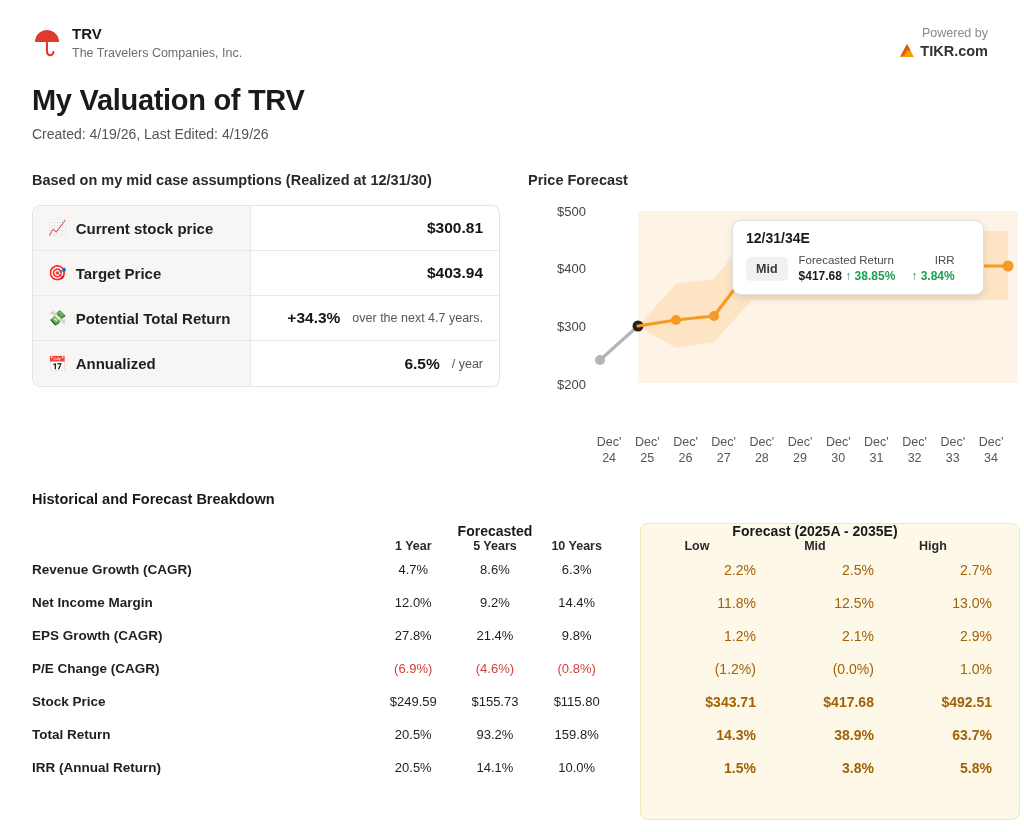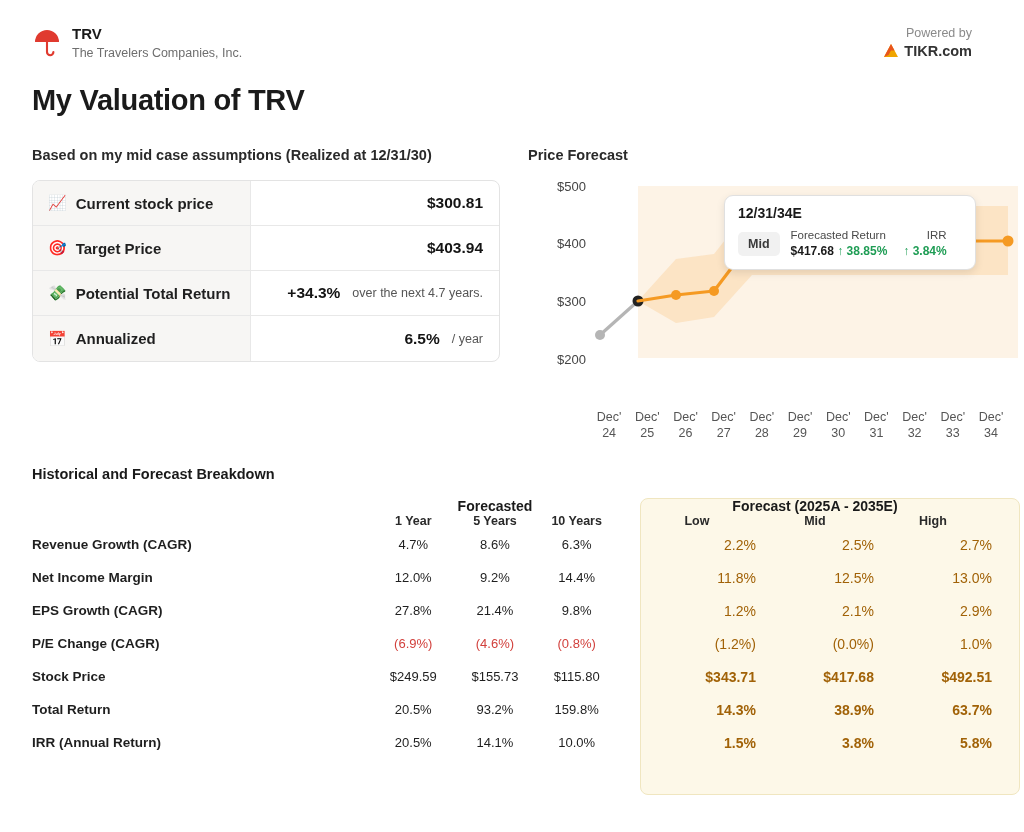--- a/index.html
+++ b/index.html
@@ -9,21 +9,21 @@
     background: #ffffff;
     font-family: "Liberation Sans", sans-serif;
     color: #1a1a1a;
     overflow: hidden;
   }
   .page {
     position: relative;
     width: 1024px; height: 832px;
     border-radius: 14px;
     background: #fff;
-    padding: 26px 52px 0 32px;
+    padding: 26px 36px 0 32px;
   }
 
   
   .header { display: flex; align-items: flex-start; justify-content: space-between; }
   .brand { display: flex; align-items: flex-start; gap: 10px; }
   .umbrella { width: 30px; height: 30px; position: relative; margin-top: 2px; }
   .umbrella svg { display: block; }
   .ticker { font-size: 15px; font-weight: bold; color: #1a1a1a; line-height: 1.1; }
   .company { font-size: 12.5px; color: #6e6e6e; margin-top: 3px; }
   .powered { text-align: right; }
@@ -62,21 +62,21 @@
     flex: 1; display: flex; align-items: center; justify-content: flex-end;
     padding-right: 16px; font-size: 15.5px; font-weight: bold; color: #141414;
   }
   .sub { font-size: 12.5px; font-weight: normal; color: #555; margin-left: 12px; }
   .emoji { font-size: 15px; }
 
   
   .chart-wrap { margin-top: 15px; position: relative; width: 500px; height: 260px; }
   .chart-svg { display: block; }
   .tooltip {
-    position: absolute; left: 196px; top: 17px;
+    position: absolute; left: 204px; top: 17px;
     background: #fff; border: 1px solid #e0e0e0; border-radius: 9px;
     box-shadow: 0 3px 9px rgba(0,0,0,0.10);
     padding: 9px 13px 11px 13px; width: 252px;
   }
   .tt-date { font-size: 14px; font-weight: bold; color: #1a1a1a; }
   .tt-body { display: flex; align-items: center; gap: 11px; margin-top: 8px; }
   .tt-badge {
     background: #f1f1f1; border-radius: 5px; padding: 5px 10px;
     font-size: 12.5px; font-weight: bold; color: #3a3a3a;
   }
@@ -143,20 +143,21 @@
             <path d="M8 1 L15 14 L1 14 Z" fill="#F0A500"></path>
             <path d="M8 1 L11.5 7.5 L8 7.5 L5.5 12 L1 14 Z" fill="#E8541E"></path>
           </svg>
         </span>
         <span class="tikr-name">TIKR.com</span>
       </div>
     </div>
   </div>
 
   <h1 class="title">My Valuation of TRV</h1>
+  <div class="created">Created: 4/19/26, Last Edited: 4/19/26</div>
 
   <div class="cols">
 
     <div class="left-col">
       <div class="section-title">Based on my mid case assumptions (Realized at 12/31/30)</div>
 
       <div class="summary">
 
         <div class="srow">
           <div class="scell-label">

